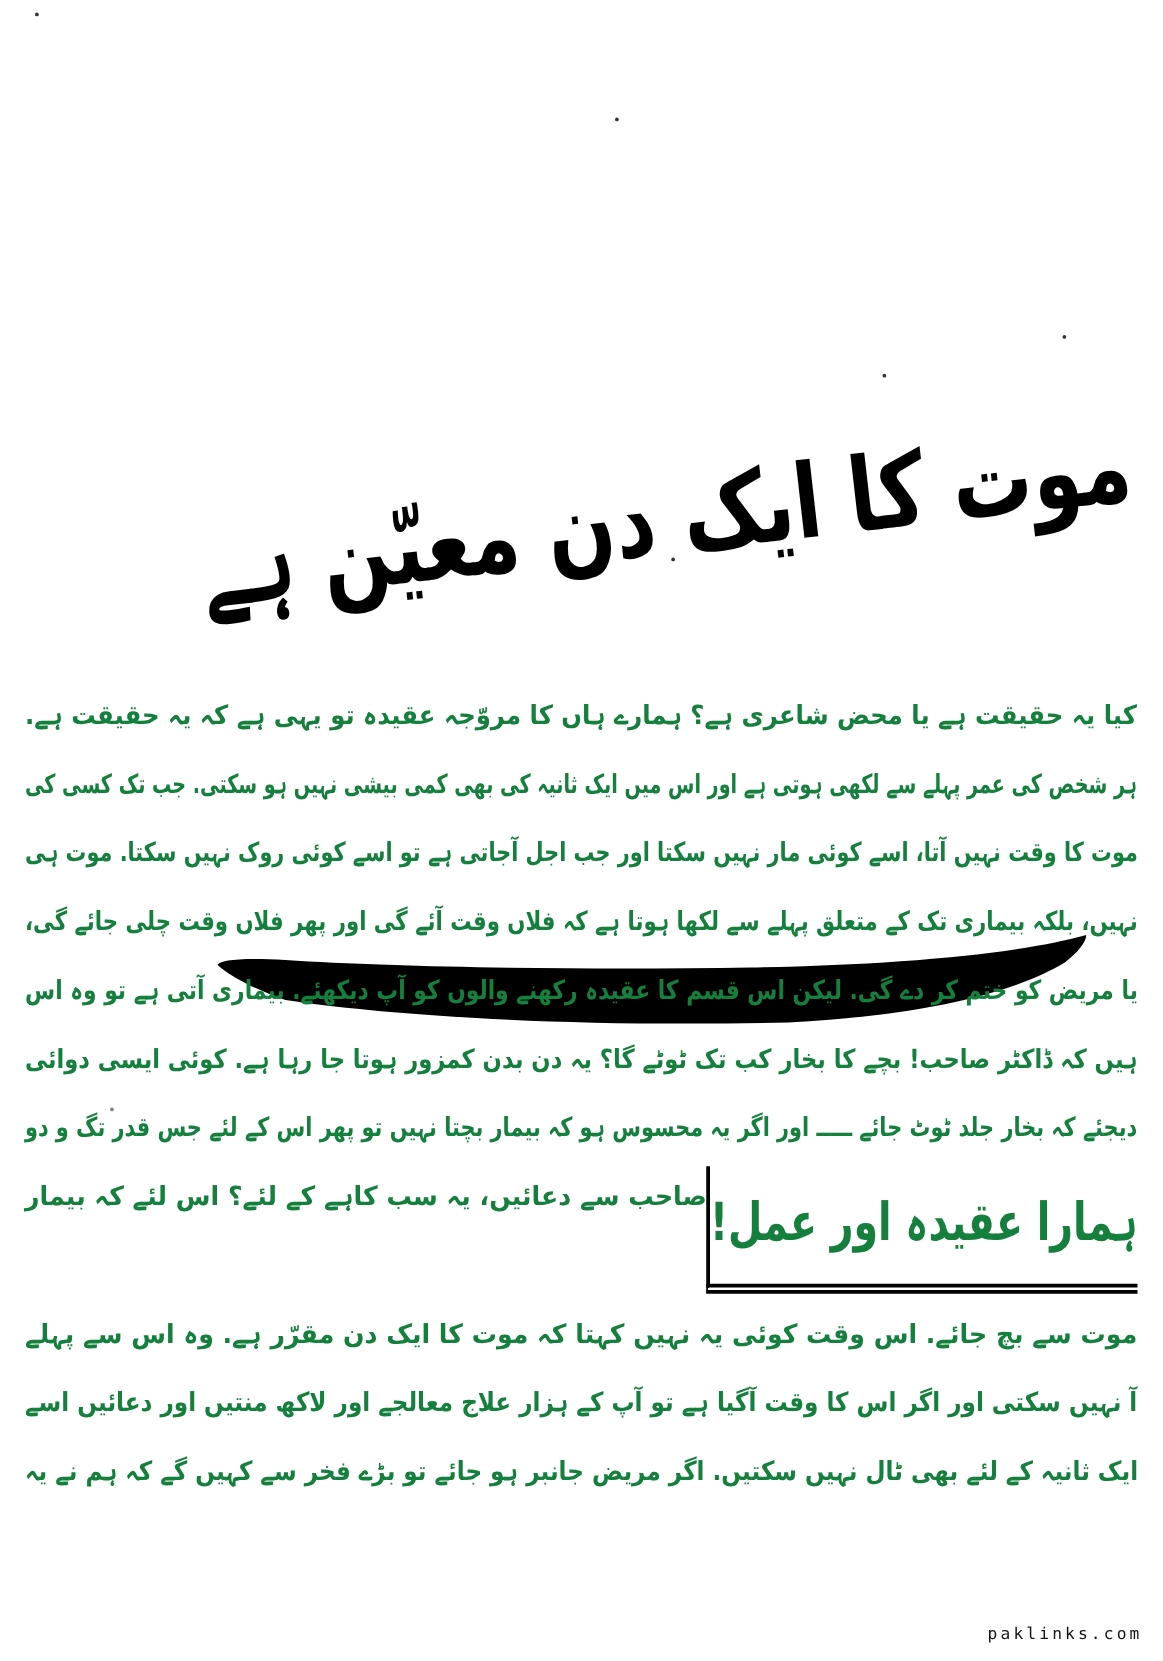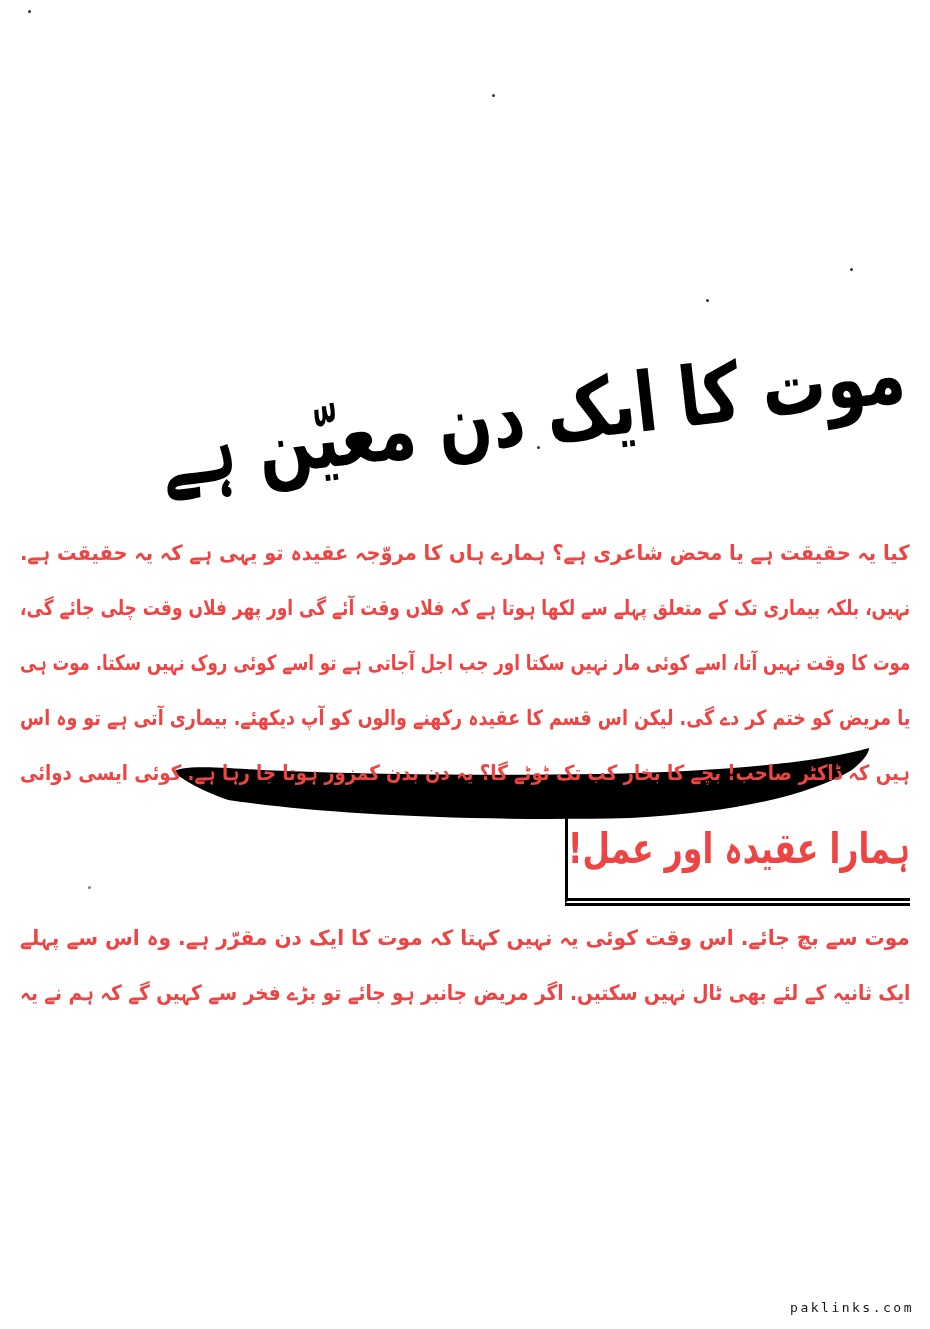--- a/index.html
+++ b/index.html
@@ -26,23 +26,23 @@
     font-weight: bold; font-size: 82px; line-height: 110px;
     white-space: nowrap;
     transform: rotate(-6.5deg);
     transform-origin: 100% 80%;
     color: #000;
   }
   .title-swash { position: absolute; left: 168px; top: 446px; width: 704px; height: 80px; }
 
   
   .body-text {
-    position: absolute; top: 526px; left: 20px; right: 20px;
+    position: absolute; top: 545px; left: 20px; right: 20px;
     direction: rtl;
-    color: #ef4444;
+    color: #15803d;
   }
   .uline {
     height: 55px; line-height: 55px;
     font-size: 21px; font-weight: bold;
     text-align: right; direction: rtl;
     white-space: nowrap;
     overflow: visible;
   }
   .fit { display: inline-block; white-space: nowrap; transform-origin: 100% 50%; }
 
@@ -94,35 +94,39 @@
          C6,26 20,40 60,54
          C140,66 280,76 460,72
          C570,66 640,48 680,24
          C690,16 697,8 697,2 Z"></path>
   </svg>
 </div>
 
 <div class="body-text">
 
   <div class="uline"><span class="fit" style="transform: scaleX(0.927083);">کیا یہ حقیقت ہے یا محض شاعری ہے؟ ہمارے ہاں کا مروّجہ عقیدہ تو یہی ہے کہ یہ حقیقت ہے.</span></div>
+  <div class="uline"><span class="fit" style="transform: scaleX(0.728911);">ہر شخص کی عمر پہلے سے لکھی ہوتی ہے اور اس میں ایک ثانیہ کی بھی کمی بیشی نہیں ہو سکتی. جب تک کسی کی</span></div>
+  <div class="uline"><span class="fit" style="transform: scaleX(0.79252);">موت کا وقت نہیں آتا، اسے کوئی مار نہیں سکتا اور جب اجل آجاتی ہے تو اسے کوئی روک نہیں سکتا. موت ہی</span></div>
   <div class="uline"><span class="fit" style="transform: scaleX(0.809827);">نہیں، بلکہ بیماری تک کے متعلق پہلے سے لکھا ہوتا ہے کہ فلاں وقت آئے گی اور پھر فلاں وقت چلی جائے گی،</span></div>
-  <div class="uline"><span class="fit" style="transform: scaleX(0.79252);">موت کا وقت نہیں آتا، اسے کوئی مار نہیں سکتا اور جب اجل آجاتی ہے تو اسے کوئی روک نہیں سکتا. موت ہی</span></div>
   <div class="uline"><span class="fit" style="transform: scaleX(0.830999);">یا مریض کو ختم کر دے گی. لیکن اس قسم کا عقیدہ رکھنے والوں کو آپ دیکھئے. بیماری آتی ہے تو وہ اس</span></div>
   <div class="uline"><span class="fit" style="transform: scaleX(0.862403);">ہیں کہ ڈاکٹر صاحب! بچے کا بخار کب تک ٹوٹے گا؟ یہ دن بدن کمزور ہوتا جا رہا ہے. کوئی ایسی دوائی</span></div>
+  <div class="uline"><span class="fit" style="transform: scaleX(0.793934);">دیجئے کہ بخار جلد ٹوٹ جائے ـــــ اور اگر یہ محسوس ہو کہ بیمار بچتا نہیں تو پھر اس کے لئے جس قدر تگ و دو</span></div>
 
   <div class="wrap-row">
     <div class="inset-box">
       <div class="inset-heading">
         <span class="fit" style="transform: scaleX(0.753304);">ہمارا عقیدہ اور عمل!</span>
       </div>
     </div>
     <div class="wrap-col">
+      <div class="uline"><span class="fit" style="transform: scaleX(0.959507);">صاحب سے دعائیں، یہ سب کاہے کے لئے؟ اس لئے کہ بیمار</span></div>
     </div>
   </div>
 
   <div class="uline"><span class="fit" style="transform: scaleX(0.959052);">موت سے بچ جائے. اس وقت کوئی یہ نہیں کہتا کہ موت کا ایک دن مقرّر ہے. وہ اس سے پہلے</span></div>
+  <div class="uline"><span class="fit" style="transform: scaleX(0.880317);">آ نہیں سکتی اور اگر اس کا وقت آگیا ہے تو آپ کے ہزار علاج معالجے اور لاکھ منتیں اور دعائیں اسے</span></div>
   <div class="uline"><span class="fit" style="transform: scaleX(0.879447);">ایک ثانیہ کے لئے بھی ٹال نہیں سکتیں. اگر مریض جانبر ہو جائے تو بڑے فخر سے کہیں گے کہ ہم نے یہ</span></div>
 
 </div>
 
 <div class="watermark">
   <span>paklinks.com</span>
 </div>
 
 </body></html>

